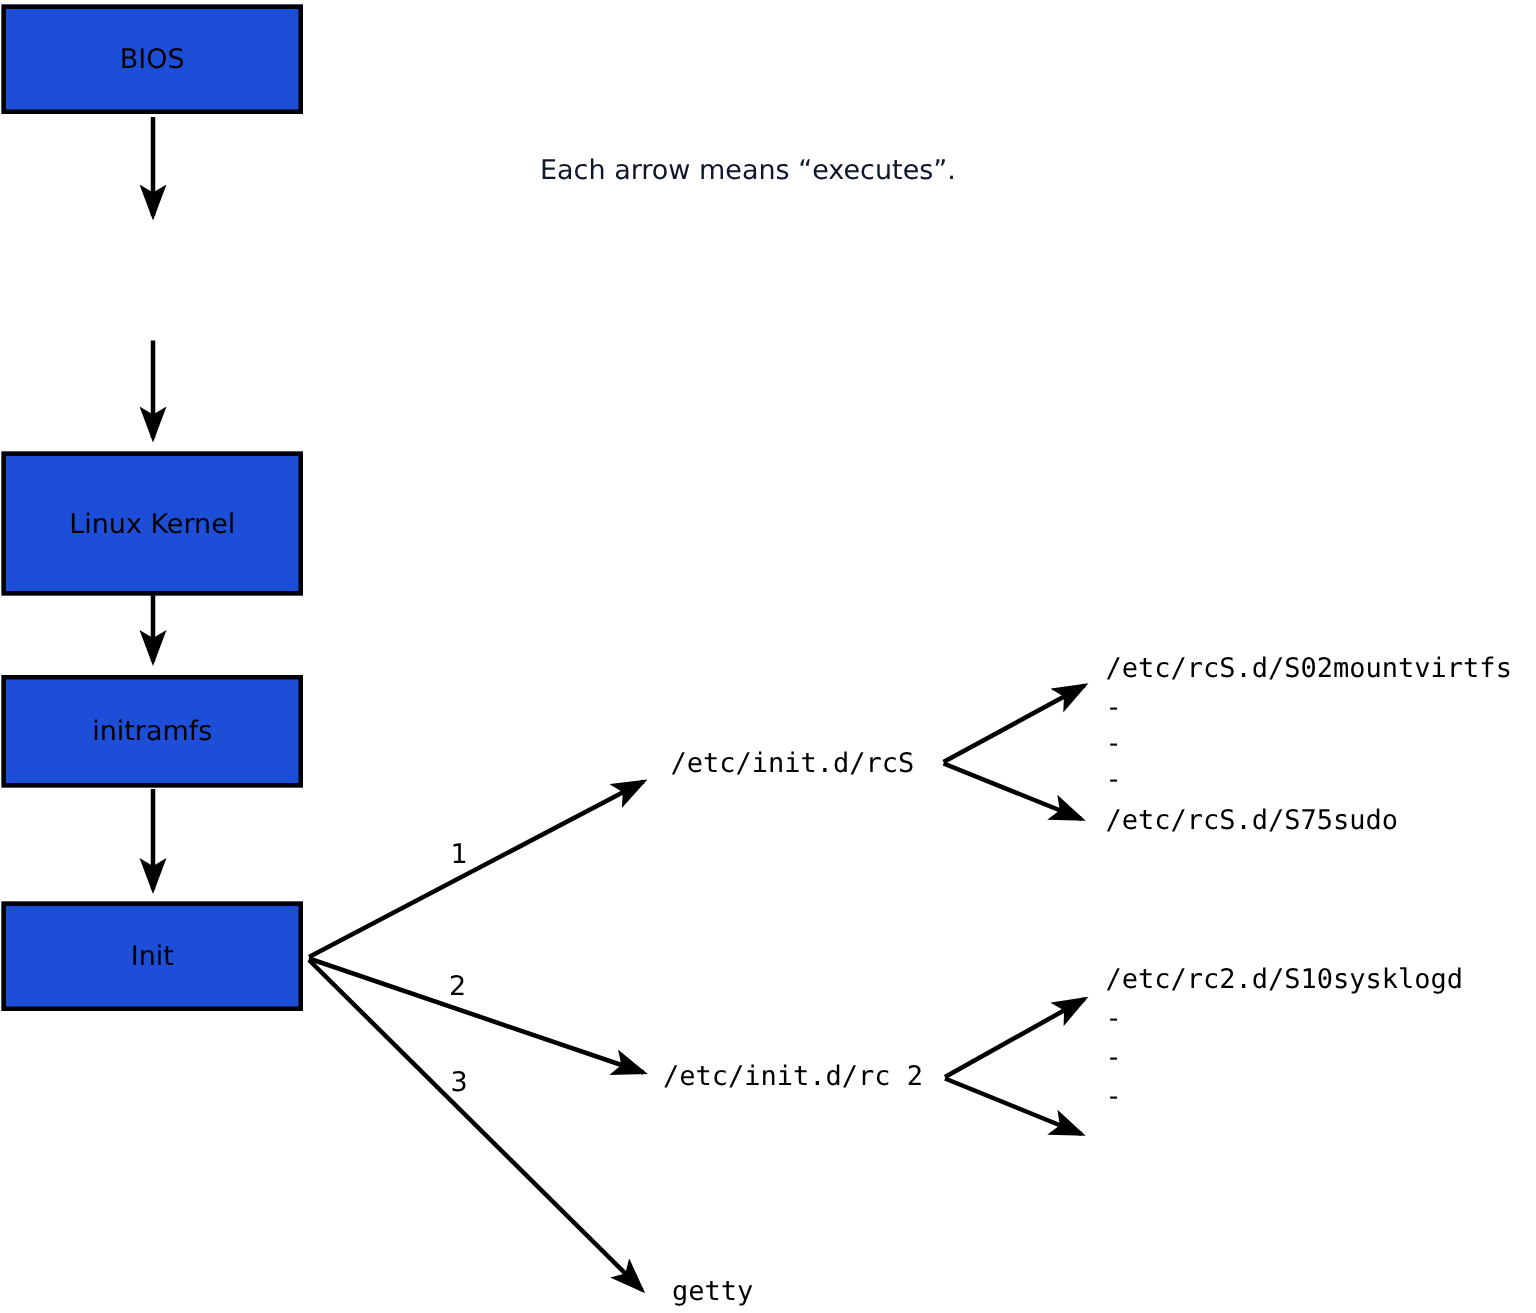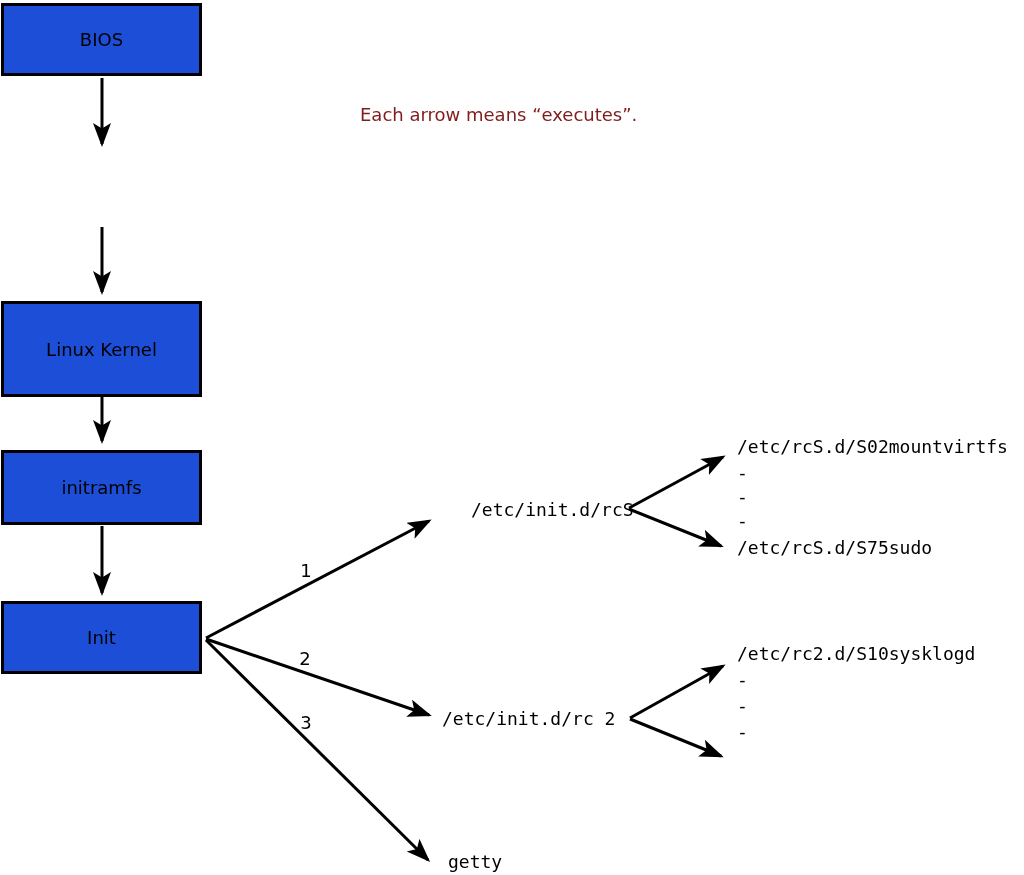--- a/index.html
+++ b/index.html
@@ -37,41 +37,41 @@
   .box-bootloader { top: 152px; height: 74px; }
   .box-kernel     { top: 301px; height: 96px; }
   .box-initramfs  { top: 450px; height: 75px; }
   .box-init       { top: 601px; height: 73px; }
   .caption {
     position: absolute;
     left: 360px;
     top: 114px;
     transform: translateY(-50%);
     font-size: 18px;
-    color: #7f1d1d;
+    color: #0f172a;
     white-space: pre;
   }
   .branch-num {
     position: absolute;
     transform: translate(-50%, -50%);
     font-size: 18px;
     color: #000000;
   }
   .num-1 { left: 306px; top: 570px; }
   .num-2 { left: 305px; top: 658px; }
   .num-3 { left: 306px; top: 722px; }
   .mono {
     position: absolute;
     transform: translateY(-50%);
     font-family: "DejaVu Sans Mono", "Liberation Mono", monospace;
     font-size: 18px;
     color: #000000;
     white-space: pre;
   }
-  .t-rcs   { left: 447px; top: 509px; margin-left: 24px; }
+  .t-rcs   { left: 447px; top: 509px; }
   .t-rc2   { left: 442px; top: 718px; }
   .t-getty { left: 448px; top: 861px; }
   .rcs-0 { left: 737px; top: 446px; }
   .rcs-1 { left: 737px; top: 472px; }
   .rcs-2 { left: 737px; top: 496px; }
   .rcs-3 { left: 737px; top: 520px; }
   .rcs-4 { left: 737px; top: 547px; }
   .rc2-0 { left: 737px; top: 653px; }
   .rc2-1 { left: 737px; top: 679px; }
   .rc2-2 { left: 737px; top: 705px; }

